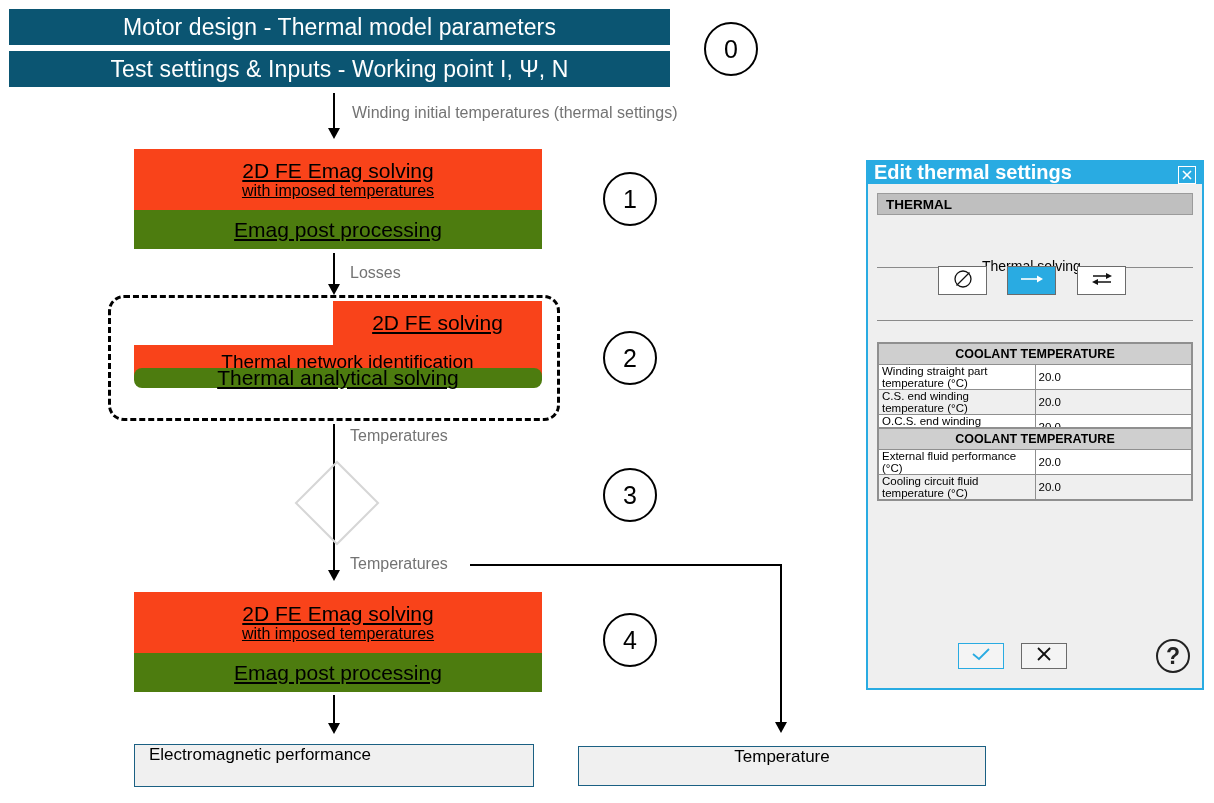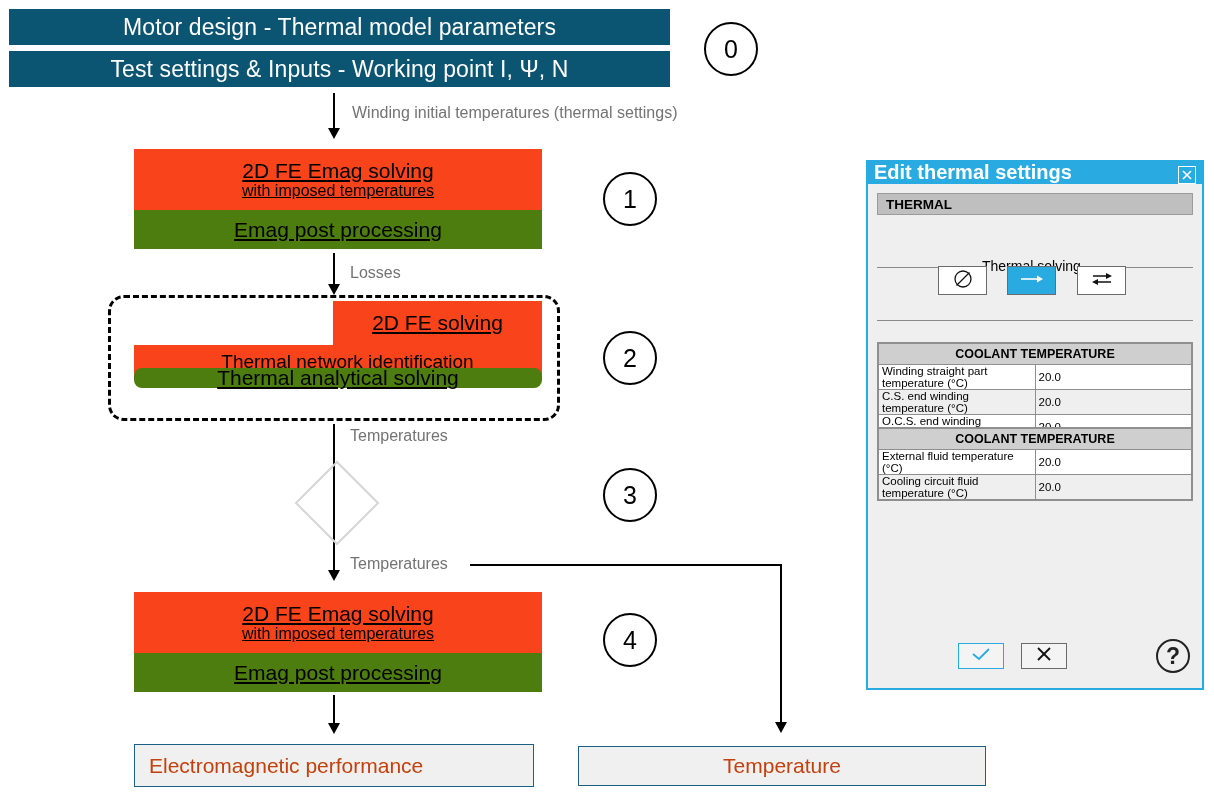--- a/index.html
+++ b/index.html
@@ -88,24 +88,23 @@
   .diamond {
     border: 2px solid #d6d6d6;
     transform: rotate(45deg);
     background: transparent;
   }
 
   
   .result-box {
     background: #f0f0f0;
     border: 1.5px solid #1b6083;
-    color: #c2410c;
-    font-size: 21px;
-    display: flex;
-    align-items: center;
+    color: #000000;
+    font-size: 17px;
+    display: flex;
     justify-content: center;
     white-space: nowrap;
   }
   .result-box.left-align { justify-content: flex-start; padding-left: 14px; }
 
   
   .dialog {
     background: #efefef;
     border: 2px solid #29abe2;
     box-sizing: border-box;
@@ -373,21 +372,21 @@
 
     <div class="abs tbl-wrap" style="left:9px; top:265px; width:316px;">
       <table class="tbl">
         <thead>
           <tr>
             <th colspan="2">COOLANT TEMPERATURE</th>
           </tr>
         </thead>
         <tbody>
           <tr>
-            <td>External fluid temperature (°C)</td>
+            <td>External fluid performance (°C)</td>
             <td class="val">20.0</td>
           </tr>
           <tr>
             <td class="alt">Cooling circuit fluid temperature (°C)</td>
             <td class="val alt">20.0</td>
           </tr>
         </tbody>
       </table>
     </div>
 

